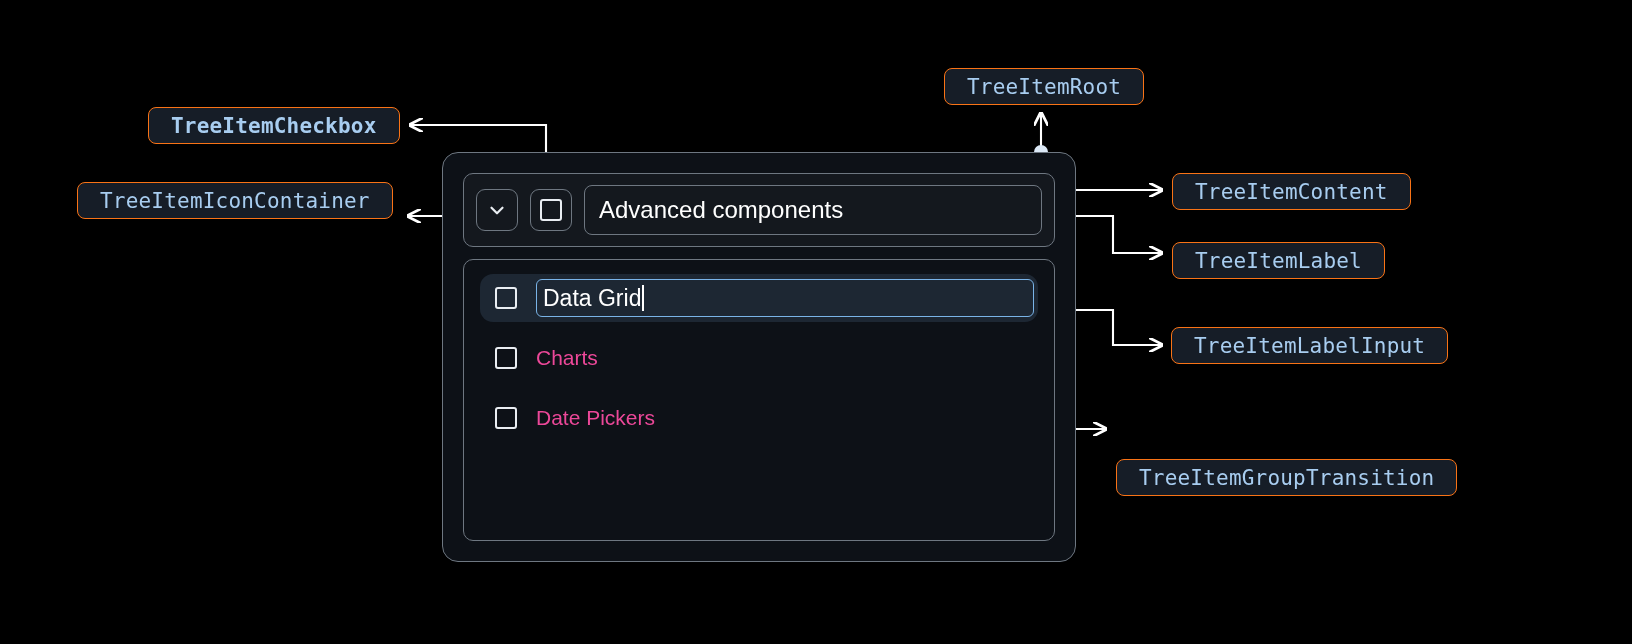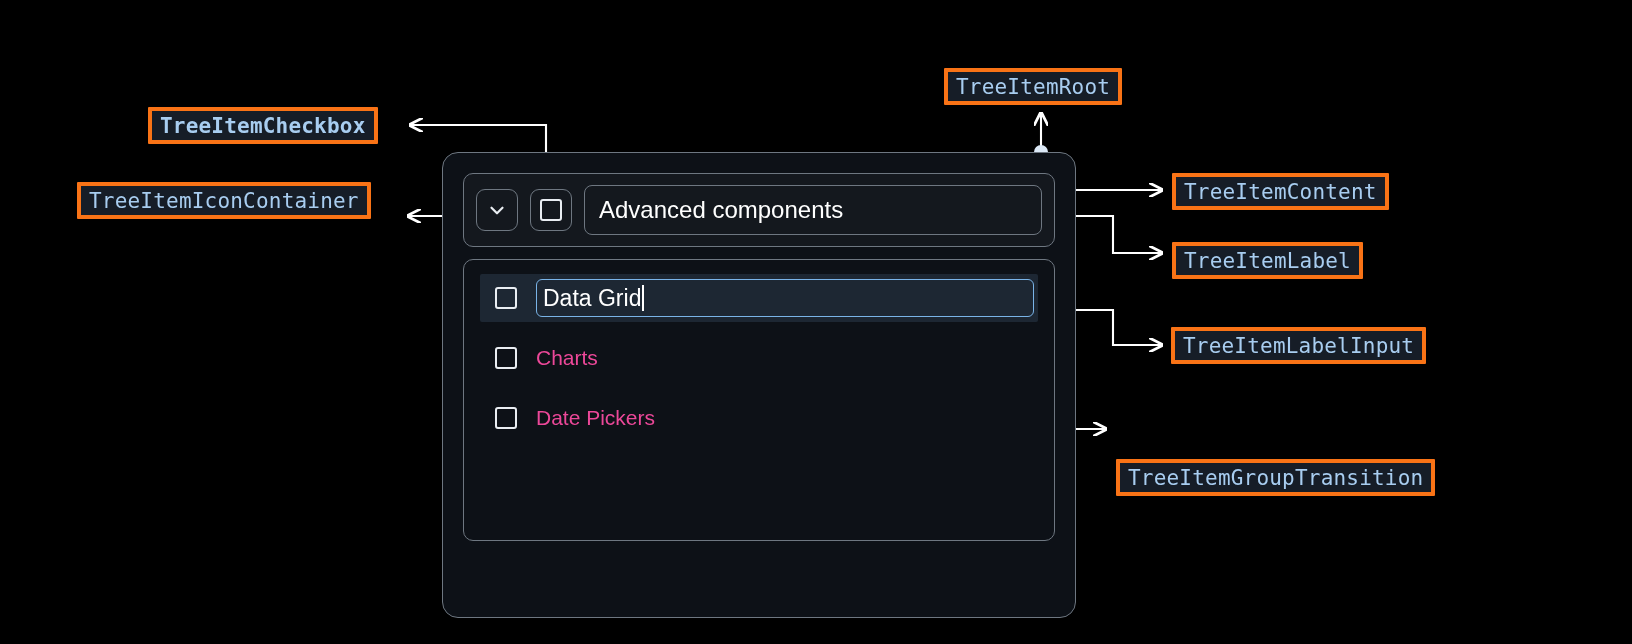--- a/index.html
+++ b/index.html
@@ -16,48 +16,48 @@
   }
 
   
   .badge {
     position: absolute;
     box-sizing: border-box;
     display: flex;
     align-items: center;
     justify-content: center;
     background: #161d27;
-    border: 4px solid #f97316;
-    border-radius: 1px;
+    border: 1px solid #f97316;
+    border-radius: 8px;
     color: #a8cdf0;
     font-family: "DejaVu Sans Mono", "Liberation Mono", monospace;
     font-size: 21px;
     letter-spacing: 0.2px;
     height: 37px;
-    padding: 0 8px;
+    padding: 0 22px;
     white-space: nowrap;
   }
 
   
   #connectors {
     position: absolute;
     left: 0;
     top: 0;
     width: 1632px;
     height: 644px;
     pointer-events: none;
   }
 
   
   #tree-root {
     position: absolute;
     left: 442px;
     top: 152px;
     width: 634px;
-    height: 466px;
+    height: 410px;
     box-sizing: border-box;
     background: #0d1117;
     border: 1px solid #6e7781;
     border-radius: 16px;
     padding: 20px;
   }
 
   #tree-item-content {
     box-sizing: border-box;
     width: 100%;
@@ -130,21 +130,21 @@
   }
 
   .tree-row {
     box-sizing: border-box;
     height: 48px;
     margin: 0 16px 12px 16px;
     display: flex;
     align-items: center;
     gap: 19px;
     padding-left: 15px;
-    border-radius: 2px;
+    border-radius: 13px;
   }
   .tree-row.selected {
     background: #1d2733;
   }
   .tree-row .row-label {
     color: #ec4899;
     font-size: 21px;
   }
 
   #label-input {

